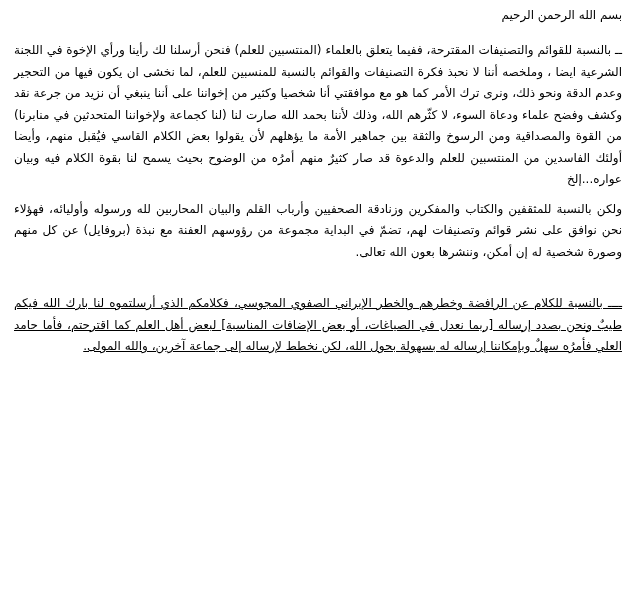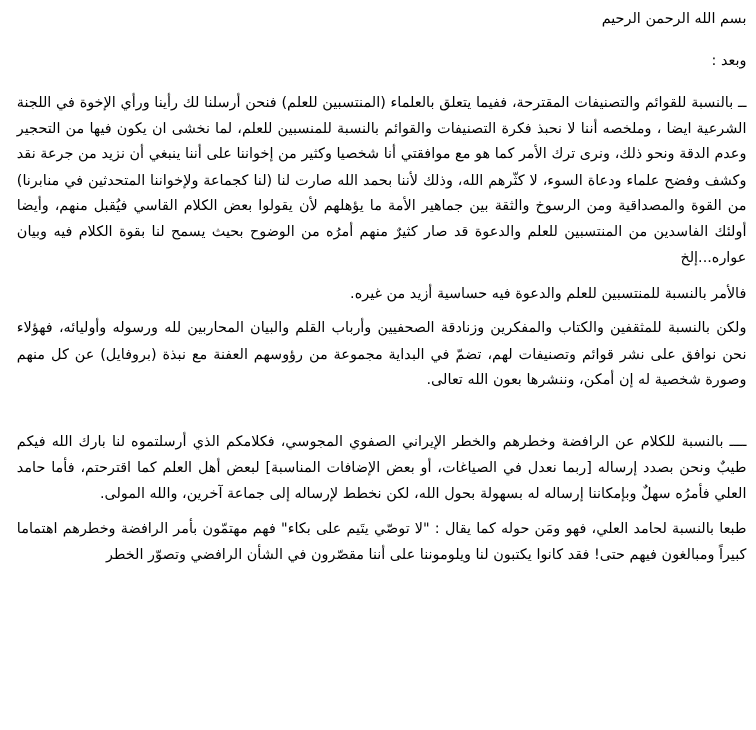--- a/index.html
+++ b/index.html
@@ -24,36 +24,33 @@
     line-height: 21.5px;
     text-align: justify;
     text-justify: inter-word;
   }
   .page p {
     margin: 0;
     padding: 0;
   }
   .single { margin: 0 0 13.5px 0 !important; }
   .para   { margin: 0 0 8px 0 !important; }
-  .gap-before { margin-top: 30px !important; }
+  .gap-before { margin-top: 30px !important; text-decoration: underline; }
   .last   { margin: 0 !important; }
 </style>
 </head>
 <body>
 
 <div class="page">
   <p class="single">بسم الله الرحمن الرحيم</p>
 
 
 
-  <p class="single">وبعد :</p>
 
   <p class="para">ــ بالنسبة للقوائم والتصنيفات المقترحة، ففيما يتعلق بالعلماء (المنتسبين للعلم) فنحن أرسلنا لك رأينا ورأي الإخوة في اللجنة الشرعية ايضا ، وملخصه أننا لا نحبذ فكرة التصنيفات والقوائم بالنسبة للمنسبين للعلم، لما نخشى ان يكون فيها من التحجير وعدم الدقة ونحو ذلك، ونرى ترك الأمر كما هو مع موافقتي أنا شخصيا وكثير من إخواننا على أننا ينبغي أن نزيد من جرعة نقد وكشف وفضح علماء ودعاة السوء، لا كثّرهم الله، وذلك لأننا بحمد الله صارت لنا (لنا كجماعة ولإخواننا المتحدثين في منابرنا) من القوة والمصداقية ومن الرسوخ والثقة بين جماهير الأمة ما يؤهلهم لأن يقولوا بعض الكلام القاسي فيُقبل منهم، وأيضا أولئك الفاسدين من المنتسبين للعلم والدعوة قد صار كثيرٌ منهم أمرُه من الوضوح بحيث يسمح لنا بقوة الكلام فيه وبيان عواره...إلخ</p>
 
-  <p class="para">فالأمر بالنسبة للمنتسبين للعلم والدعوة فيه حساسية أزيد من غيره.</p>
 
   <p class="para">ولكن بالنسبة للمثقفين والكتاب والمفكرين وزنادقة الصحفيين وأرباب القلم والبيان المحاربين لله ورسوله وأوليائه، فهؤلاء نحن نوافق على نشر قوائم وتصنيفات لهم، تضمّ في البداية مجموعة من رؤوسهم العفنة مع نبذة (بروفايل) عن كل منهم وصورة شخصية له إن أمكن، وننشرها بعون الله تعالى.</p>
 
 
   <p class="para gap-before">ــــ بالنسبة للكلام عن الرافضة وخطرهم والخطر الإيراني الصفوي المجوسي، فكلامكم الذي أرسلتموه لنا بارك الله فيكم طيبٌ ونحن بصدد إرساله [ربما نعدل في الصياغات، أو بعض الإضافات المناسبة] لبعض أهل العلم كما اقترحتم، فأما حامد العلي فأمرُه سهلٌ وبإمكاننا إرساله له بسهولة بحول الله، لكن نخطط لإرساله إلى جماعة آخرين، والله المولى.</p>
 
-  <p class="last">طبعا بالنسبة لحامد العلي، فهو ومَن حوله كما يقال : "لا توصّي يتَيم على بكاء" فهم مهتمّون بأمر الرافضة وخطرهم اهتماما كبيراً ومبالغون فيهم حتى! فقد كانوا يكتبون لنا ويلوموننا على أننا مقصّرون في الشأن الرافضي وتصوّر الخطر</p>
 </div>
 
 </body></html>

